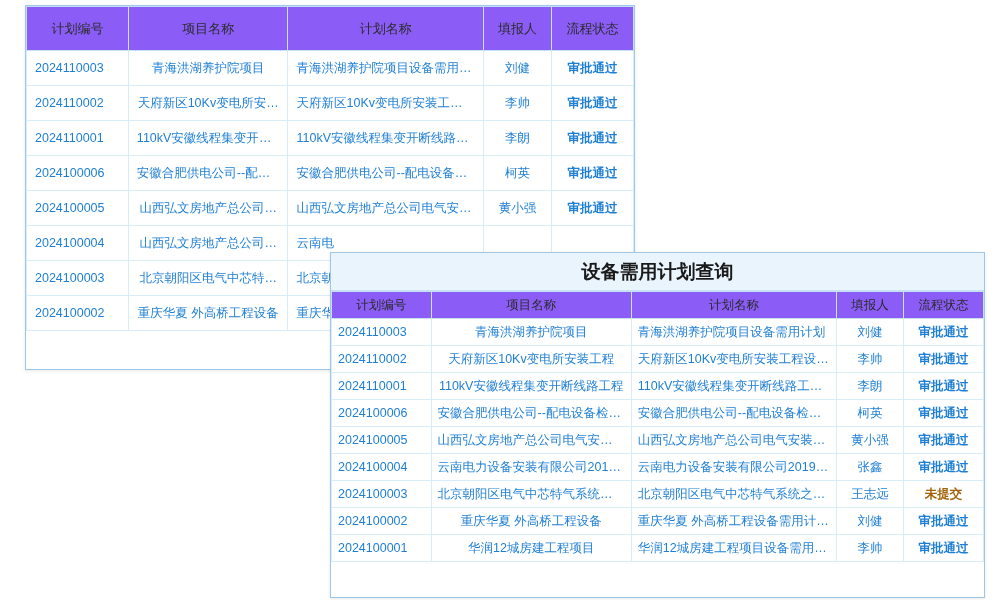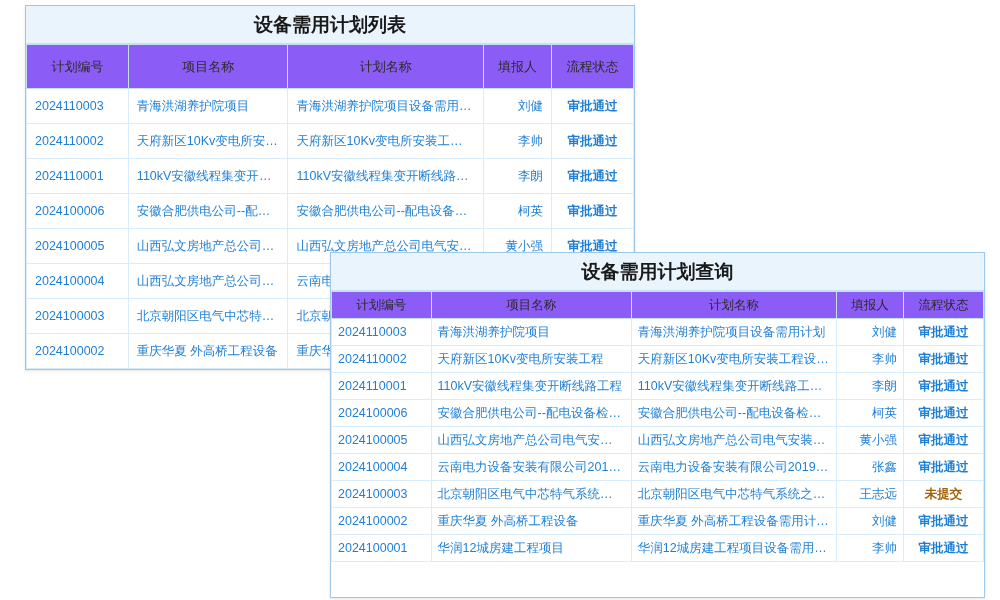--- a/index.html
+++ b/index.html
@@ -56,23 +56,23 @@
     border: 1px solid #d8ecfa;
     box-sizing: border-box;
     white-space: nowrap;
     overflow: hidden;
     text-overflow: ellipsis;
     color: #1f7fd4;
     background: #ffffff;
   }
 
   td.c-num { color: #1f7fd4; margin-left: 21px; }
-  td.c-name { color: #1f7fd4; }
+  td.c-name { color: #1f7fd4; text-align: center; }
   td.c-plan { color: #1f7fd4; }
-  td.c-person { color: #1f7fd4; text-align: right; }
+  td.c-person { color: #1f7fd4; text-align: center; }
   td.c-status { color: #1f7fd4; text-align: center; font-weight: bold; }
   td.c-status.unsubmitted { color: #a16207; }
 
   
   #list-panel {
     left: 25px;
     top: 5px;
     width: 610px;
     height: 365px;
   }
@@ -120,21 +120,20 @@
   .scroll-body {
     overflow: hidden;
   }
 </style>
 </head>
 <body>
 
 <div class="stage">
 
   <div class="panel" id="list-panel">
-    <div class="panel-title">设备需用计划列表</div>
     <div class="scroll-body">
       <table class="grid">
         <colgroup>
           <col style="width:97px">
           <col style="width:152px">
           <col style="width:186px">
           <col style="width:65px">
           <col style="width:78px">
         </colgroup>
         <thead>

